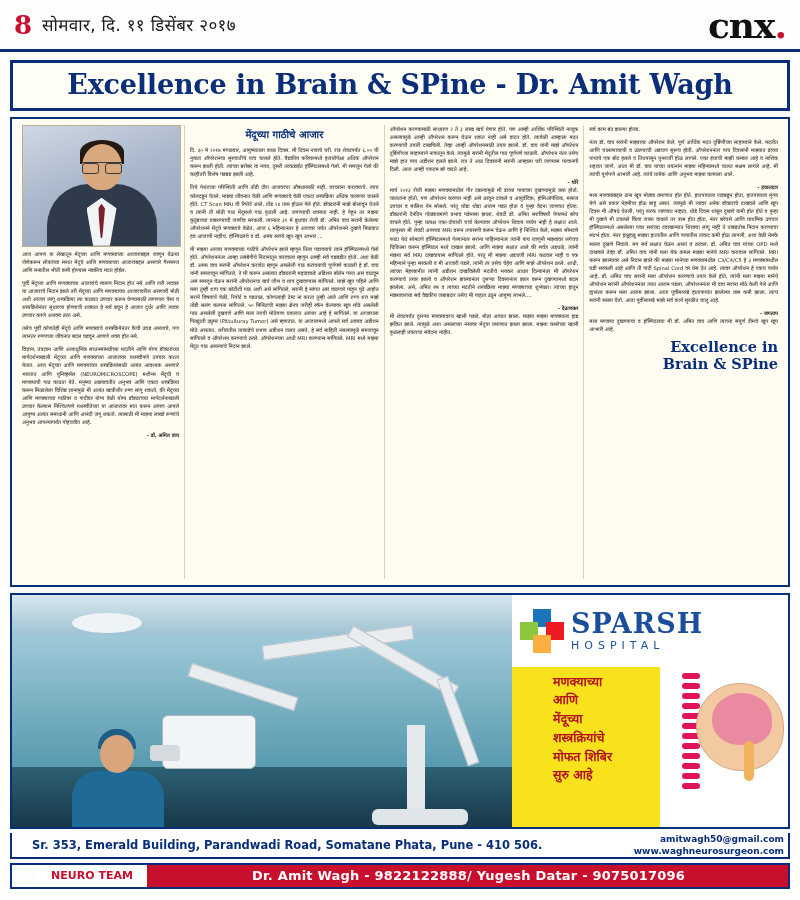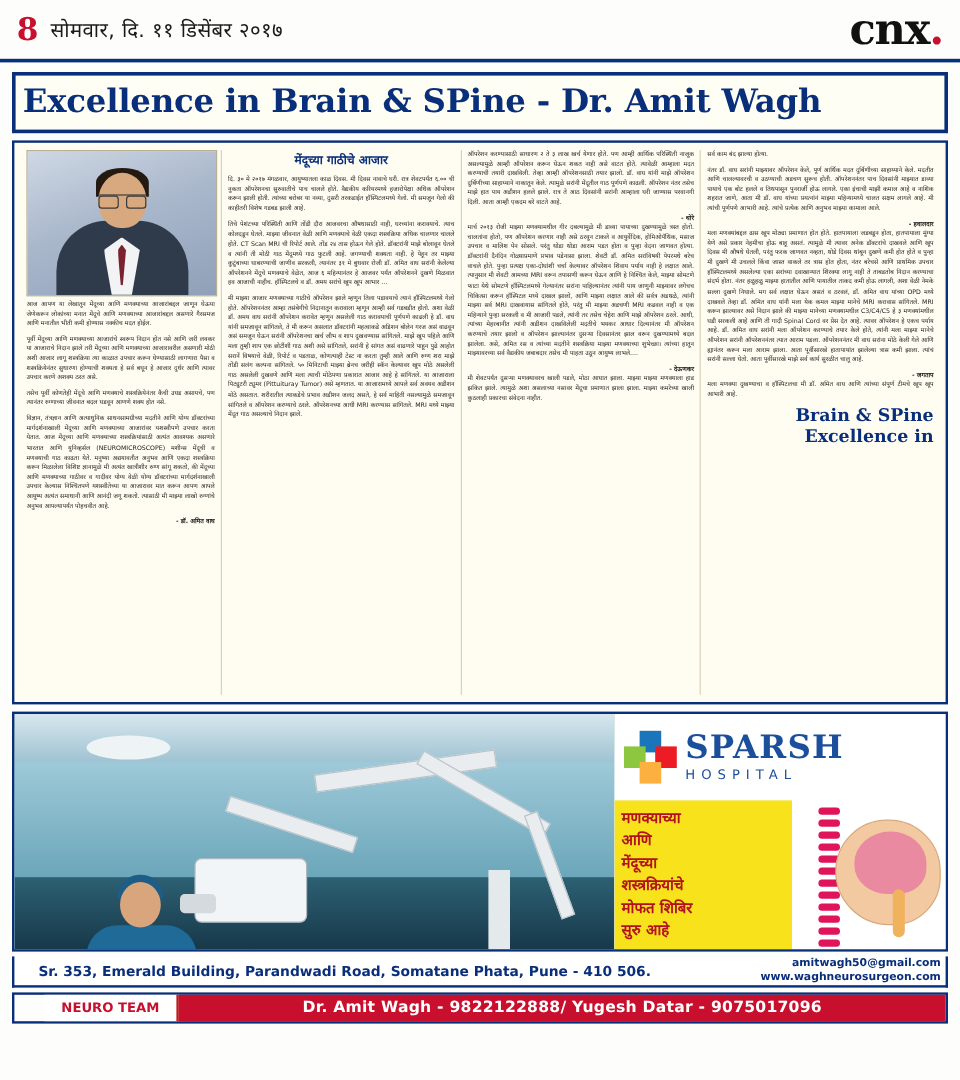--- a/index.html
+++ b/index.html
@@ -35,21 +35,21 @@
     font-size:36px;font-weight:bold;color:#111;
     letter-spacing:-1px;line-height:1;
   }
   .cnx .dot{color:#c8102e;}
   
   .headline-wrap{
     margin:8px 10px 0 10px;
     border:3px solid #0a2f7a;
     background:#fffef5;
     padding:7px 6px 8px 6px;
-    text-align:left;
+    text-align:center;
   }
   .headline{
     font-family:"DejaVu Serif","Liberation Serif",serif;
     font-size:27px;font-weight:bold;color:#0a2f7a;
     letter-spacing:-.2px;line-height:1.1;
   }
   
   .body-area{
     margin:6px 10px 0 10px;
     border:2px solid #0a2f7a;
@@ -118,21 +118,21 @@
   }
   .doc-caption{
     text-align:center;font-size:6.4px;line-height:1.5;
     font-weight:bold;color:#17306b;margin-bottom:5px;
   }
   .doc-caption .nm{font-size:7.2px;}
   
   .bottom-band{
     margin:6px 10px 0 10px;
     border:2px solid #0a2f7a;
-    display:flex;height:200px;box-sizing:border-box;overflow:hidden;
+    display:flex;height:236px;box-sizing:border-box;overflow:hidden;
   }
   .or-photo{
     position:relative;flex:0 0 500px;
     background:linear-gradient(180deg,#0f4a5e 0%,#16708a 40%,#0e4f66 100%);
     overflow:hidden;
   }
   .or-photo .ceiling{
     position:absolute;left:0;top:0;width:100%;height:40px;
     background:linear-gradient(180deg,#d7e7ee,#9fc3d2);
   }
@@ -205,20 +205,21 @@
   }
   .ad-lower{
     display:flex;height:176px;
   }
   .ad-text{
     flex:1;background:#f7e21c;padding:6px 4px 0 6px;box-sizing:border-box;
   }
   .ad-text div{
     color:#b3121f;font-weight:bold;font-size:12.5px;line-height:1.5;
     font-family:"DejaVu Sans","Liberation Sans",sans-serif;
+    margin-left:35px;
   }
   .ad-img{
     flex:0 0 128px;background:#ffffff;position:relative;overflow:hidden;
   }
   .spine{
     position:absolute;left:14px;top:6px;width:34px;height:120px;
   }
   .spine i{
     position:absolute;left:8px;width:18px;height:6px;border-radius:3px;
     background:#e0145a;display:block;
@@ -313,22 +314,22 @@
     </div>
 
     <div class="col">
       <p class="para">सर्व काम बंद झाल्या होत्या.</p>
       <p class="para">नंतर डॉ. वाघ सरांनी माझ्यावर ऑपरेशन केले, पूर्ण आर्थिक मदत दुर्बिणीच्या साहाय्याने केले. मदतीत आणि चालल्यावरची व उठण्याची अडचण सुरूच होती. ऑपरेशननंतर पाच दिवसांनी माझ्यात डाव्या पायाचे एक बोट हलले व तिथपासून पुनरार्जी होऊ लागले. एका इंचाची माझी कमाल आहे व नाशिक शहरात जाणे, आता मी डॉ. वाघ यांच्या प्रयत्नांनं माझ्या महिन्यामध्ये चालत सक्षम लागले आहे. मी त्यांची पूर्णपणे आभारी आहे. त्यांचे प्रत्येक आणि अनुभव माझ्या कामाला आले.</p>
       <span class="signoff">- हवालदार</span>
       <p class="para">मला मणक्यांबद्दल ढास खूप मोठ्या प्रमाणात होत होते. हातपायाला जडबडून होता, हातपायाला मुंग्या येणे असे प्रकार नेहमीचा होऊ बाहू असतं. त्यामुळे मी त्यावर अनेक डॉक्टरांचे दाखवले आणि खूप दिवस मी औषधे घेतली, परंतु फरक जाणवत नव्हता, थोडे दिवस थांबून दुखणे कमी होत होते व पुन्हा मी दुखणे मी उचलले किंवा जास्त वाकले तर त्रास होत होता, नंतर बरेचसे आणि प्राथमिक उपचार हॉस्पिटलमध्ये असलेल्या एका सरांच्या दवाखान्यात शिरक्या लागू नाही ते ताबडतोब निदान करण्याचा संदर्भ होता. नंतर हळूहळू माझ्या हातातील आणि पायातील ताकद कमी होऊ लागली, अशा वेळी नेमके सल्ला दुखणे निघाले. मग सर्व लक्षात घेऊन असतं व ठरवलं, डॉ. अमित वाघ यांच्या OPD मध्ये दाखवले तेव्हा डॉ. अमित वाघ यांनी मला येक कमल माझ्या मानेचे MRI करावास सांगितले. MRI करून झाल्यावर असे निदान झाले की माझ्या मानेच्या मणक्यामधील C3/C4/C5 हे ३ मणक्यांमधील घडी सरकली आहे आणि ती गादी Spinal Cord वर प्रेस देत आहे. त्यावर ऑपरेशन हे एकच पर्याय आहे. डॉ. अमित वाघ सरांनी मला ऑपरेशन करण्याचे तयार केले होते, त्यांनी मला माझ्या मानेचे ऑपरेशन सरांनी ऑपरेशननंतर त्यात आराम पडला. ऑपरेशननंतर मी वाघ सरांना मोठे केली गेले आणि ह्यानंतर करून मला आराम झाला. आता पूर्वीसारखे हातापायांत झालेल्या त्रास कमी झाला. त्यांचं सरांनी सल्ला घेतो. आता पूर्वीसारखे माझे सर्व कार्य सुरळीत चालू आहे.</p>
       <span class="signoff">- जगताप</span>
       <p class="para">मला मणक्या दुखण्याचा व हॉस्पिटलचा मी डॉ. अमित वाघ आणि त्यांच्या संपूर्ण टीमचे खूप खूप आभारी आहे.</p>
       <div class="excel-brain" style="margin-top:6px">
+        <div>Excellence in</div>
         <div>Brain &amp; SPine</div>
-        <div>Excellence in</div>
       </div>
     </div>
   </div>
 
   <div class="bottom-band">
     <div class="or-photo">
       <div class="ceiling"></div>
       <div class="wall"></div>
       <div class="floor"></div>
       <div class="lamp"></div>

